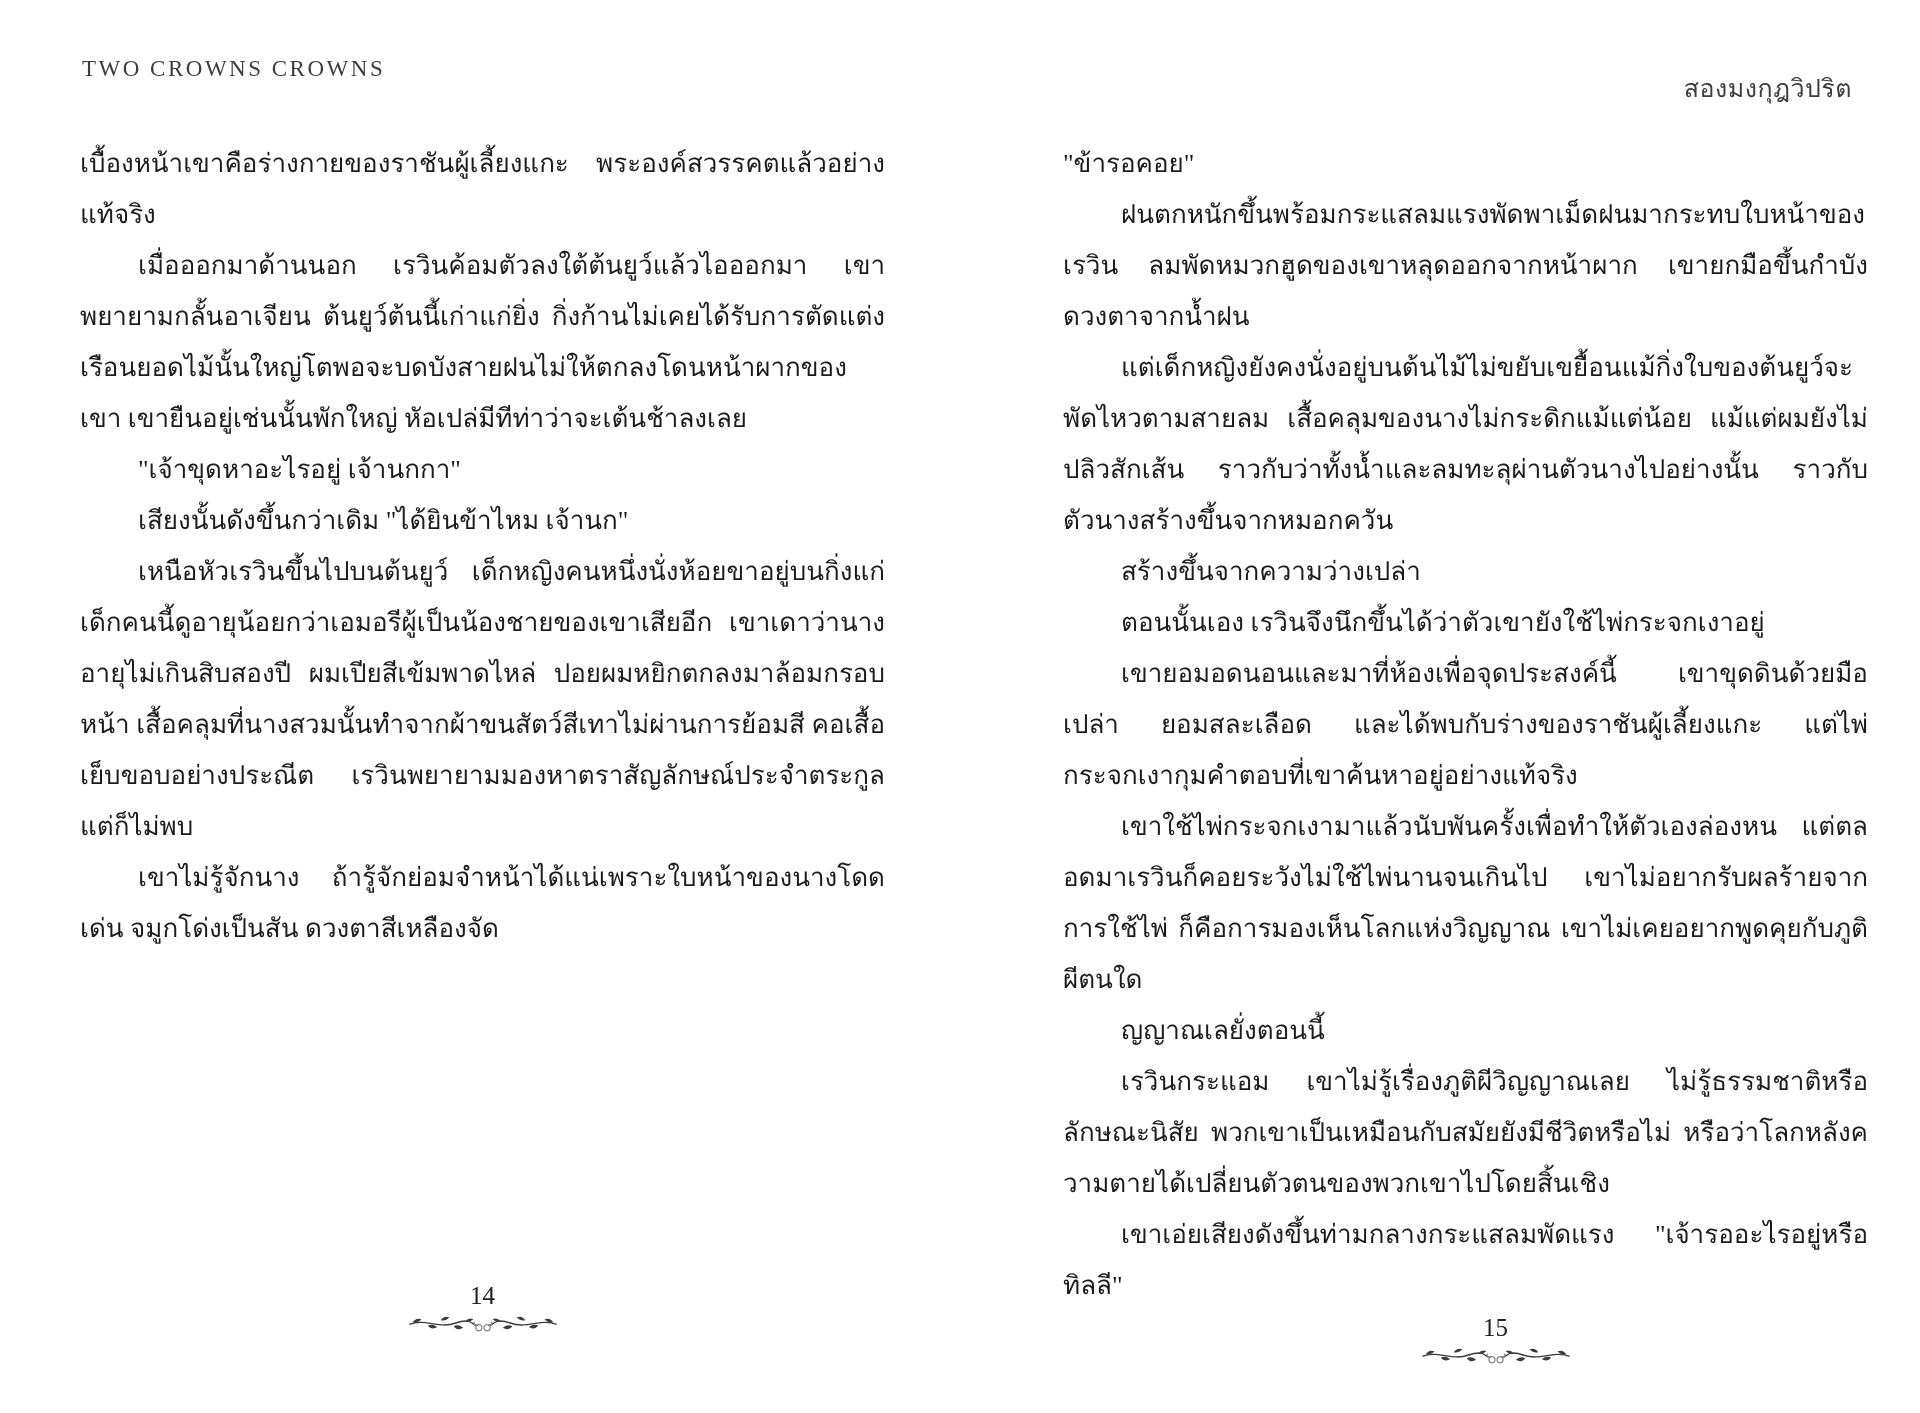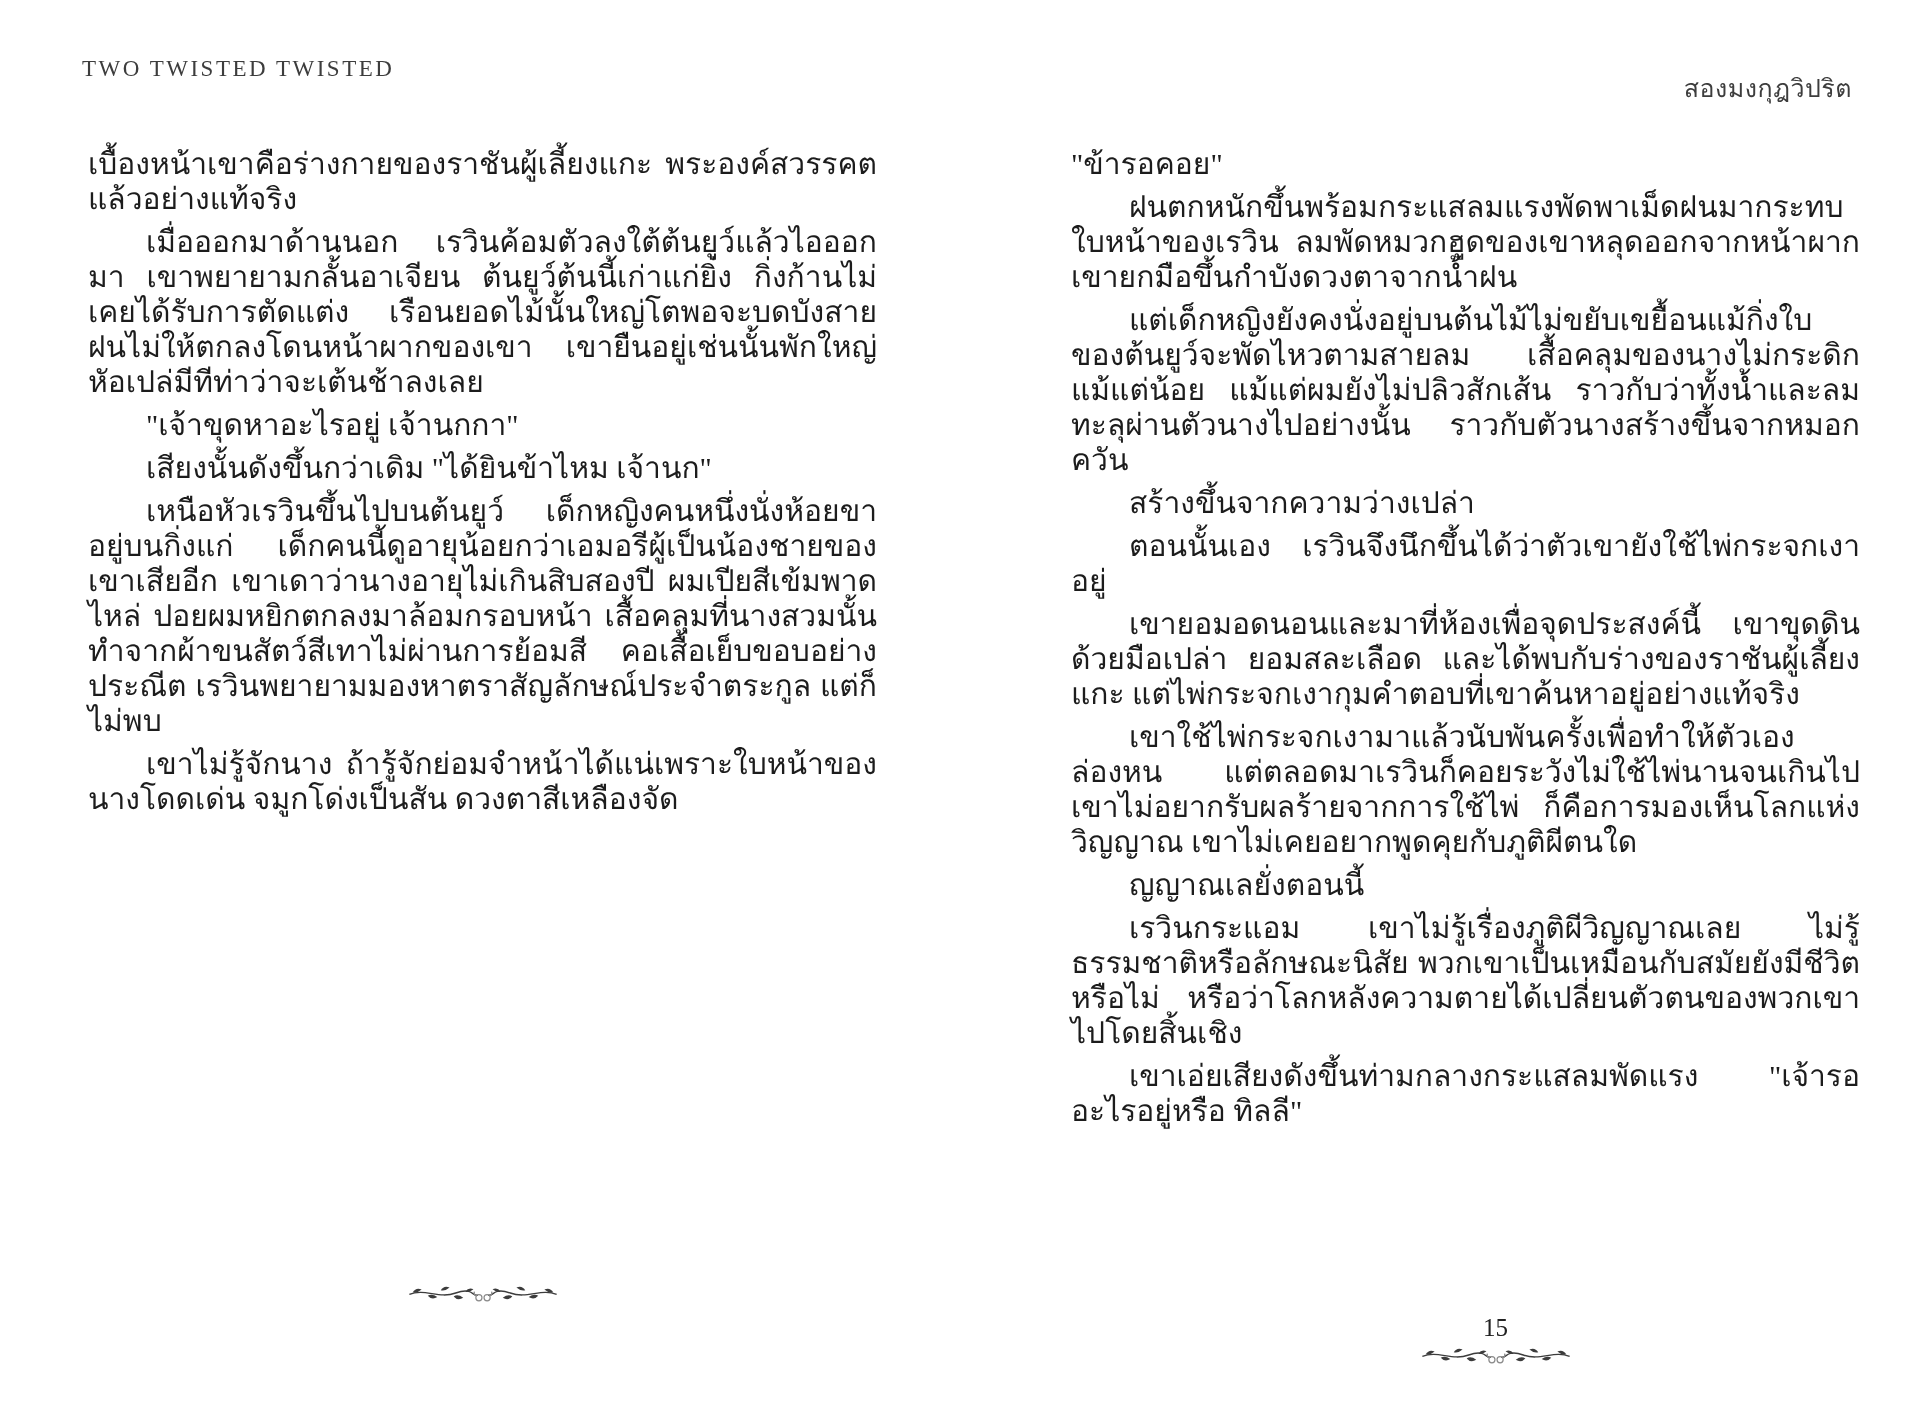--- a/index.html
+++ b/index.html
@@ -34,23 +34,23 @@
     margin-top: 12px;
   }
   .page-col {
     position: absolute;
     top: 138px;
     width: 805px;
   }
   .page-col.left  { left: 80px; }
   .page-col.right { left: 1063px; }
   .para {
-    margin: 8px;
-    font-size: 30px;
-    line-height: 35px;
+    margin: 0;
+    font-size: 26px;
+    line-height: 51px;
     text-align: justify;
     text-justify: inter-character;
     color: #1c1c1c;
     font-family: "Liberation Serif", "DejaVu Serif", serif;
   }
   .para.indent { text-indent: 58px; }
   .page-footer {
     position: absolute;
     top: 1282px;
     width: 805px;
@@ -65,21 +65,21 @@
     margin-bottom: 2px;
     font-family: "Liberation Serif", "DejaVu Serif", serif;
   }
   .flourish-svg { display: inline-block; }
 </style>
 </head>
 <body>
 
 <div id="spread">
 
-  <div class="running-head left">TWO TWISTED TWISTED</div>
+  <div class="running-head left">TWO CROWNS CROWNS</div>
 
   <div class="running-head right">สองมงกุฎวิปริต</div>
 
   <div class="page-col left">
       <p class="para">เบื้องหน้าเขาคือร่างกายของราชันผู้เลี้ยงแกะ พระองค์สวรรคตแล้วอย่างแท้จริง</p>
       <p class="para indent">เมื่อออกมาด้านนอก เรวินค้อมตัวลงใต้ต้นยูว์แล้วไอออกมา เขาพยายามกลั้นอาเจียน  ต้นยูว์ต้นนี้เก่าแก่ยิ่ง กิ่งก้านไม่เคยได้รับการตัดแต่ง  เรือนยอดไม้นั้นใหญ่โตพอจะบดบังสายฝนไม่ให้ตกลงโดนหน้าผากของเขา  เขายืนอยู่เช่นนั้นพักใหญ่ หัอเปล่มีทีท่าว่าจะเต้นช้าลงเลย</p>
       <p class="para indent">"เจ้าขุดหาอะไรอยู่ เจ้านกกา"</p>
       <p class="para indent">เสียงนั้นดังขึ้นกว่าเดิม  "ได้ยินข้าไหม เจ้านก"</p>
       <p class="para indent">เหนือหัวเรวินขึ้นไปบนต้นยูว์ เด็กหญิงคนหนึ่งนั่งห้อยขาอยู่บนกิ่งแก่ เด็กคนนี้ดูอายุน้อยกว่าเอมอรีผู้เป็นน้องชายของเขาเสียอีก เขาเดาว่านางอายุไม่เกินสิบสองปี  ผมเปียสีเข้มพาดไหล่  ปอยผมหยิกตกลงมาล้อมกรอบหน้า เสื้อคลุมที่นางสวมนั้นทำจากผ้าขนสัตว์สีเทาไม่ผ่านการย้อมสี คอเสื้อเย็บขอบอย่างประณีต  เรวินพยายามมองหาตราสัญลักษณ์ประจำตระกูล แต่ก็ไม่พบ</p>
       <p class="para indent">เขาไม่รู้จักนาง  ถ้ารู้จักย่อมจำหน้าได้แน่เพราะใบหน้าของนางโดดเด่น จมูกโด่งเป็นสัน  ดวงตาสีเหลืองจัด</p>
@@ -92,20 +92,21 @@
       <p class="para indent">สร้างขึ้นจากความว่างเปล่า</p>
       <p class="para indent">ตอนนั้นเอง เรวินจึงนึกขึ้นได้ว่าตัวเขายังใช้ไพ่กระจกเงาอยู่</p>
       <p class="para indent">เขายอมอดนอนและมาที่ห้องเพื่อจุดประสงค์นี้  เขาขุดดินด้วยมือเปล่า ยอมสละเลือด และได้พบกับร่างของราชันผู้เลี้ยงแกะ  แต่ไพ่กระจกเงากุมคำตอบที่เขาค้นหาอยู่อย่างแท้จริง</p>
       <p class="para indent">เขาใช้ไพ่กระจกเงามาแล้วนับพันครั้งเพื่อทำให้ตัวเองล่องหน  แต่ตลอดมาเรวินก็คอยระวังไม่ใช้ไพ่นานจนเกินไป  เขาไม่อยากรับผลร้ายจากการใช้ไพ่ ก็คือการมองเห็นโลกแห่งวิญญาณ เขาไม่เคยอยากพูดคุยกับภูติผีตนใด</p>
       <p class="para indent">ญญาณเลยั่งตอนนี้</p>
       <p class="para indent">เรวินกระแอม เขาไม่รู้เรื่องภูติผีวิญญาณเลย ไม่รู้ธรรมชาติหรือลักษณะนิสัย พวกเขาเป็นเหมือนกับสมัยยังมีชีวิตหรือไม่  หรือว่าโลกหลังความตายได้เปลี่ยนตัวตนของพวกเขาไปโดยสิ้นเชิง</p>
       <p class="para indent">เขาเอ่ยเสียงดังขึ้นท่ามกลางกระแสลมพัดแรง  "เจ้ารออะไรอยู่หรือ ทิลลี"</p>
     </div>
 
   <div class="page-footer left">
+    <span class="page-number">14</span>
     <svg class="flourish-svg" width="150" height="22" viewBox="0 0 440 64">
       <g fill="none" stroke="#3c3c3c" stroke-width="4">
         <path d="M4 36 C 50 18, 90 50, 140 32 S 190 44, 205 38"></path>
         <path d="M436 36 C 390 18, 350 50, 300 32 S 250 44, 235 38"></path>
       </g>
       <g fill="#3c3c3c">
         <path d="M14 30 q10 -16 26 -8 q-14 12 -26 8"></path>
         <path d="M58 40 q12 14 28 4 q-16 -12 -28 -4"></path>
         <path d="M96 24 q10 -16 26 -8 q-14 12 -26 8"></path>
         <path d="M134 42 q12 14 28 4 q-16 -12 -28 -4"></path>

